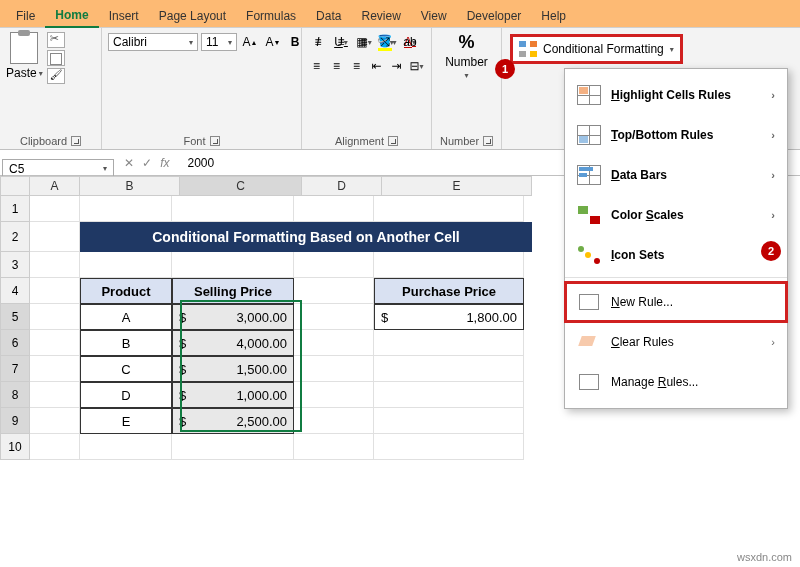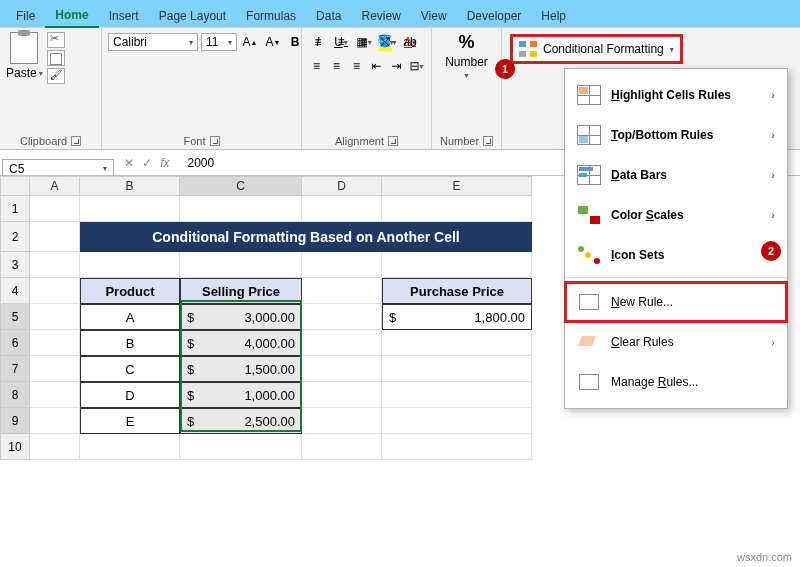--- a/index.html
+++ b/index.html
@@ -1,19 +1,19 @@
 <!DOCTYPE html>
 <html><head>
 <meta charset="utf-8">
 <style>
 * { box-sizing: border-box; margin: 0; padding: 0; }
 body { font-family: "Segoe UI", Arial, sans-serif; font-size: 12px; background: #fff; width: 800px; height: 567px; overflow: hidden; position: relative; }
 
 
-.tabs { display: flex; align-items: center; padding: 4px 6px 0 6px; background: #7dd3fc; border-bottom: 1px solid #d0d0d0; height: 28px; }
+.tabs { display: flex; align-items: center; padding: 4px 6px 0 6px; background: #fdba74; border-bottom: 1px solid #d0d0d0; height: 28px; }
 .tab { padding: 4px 10px; font-size: 12px; color: #333; cursor: pointer; }
 .tab.active { border-bottom: 2px solid #107c41; color: #107c41; font-weight: 600; }
 
 
 .ribbon { display: flex; background: #f3f3f3; border-bottom: 1px solid #c0c0c0; height: 122px; }
 .group { border-right: 1px solid #d0d0d0; padding: 4px 6px 2px 6px; display: flex; flex-direction: column; justify-content: space-between; }
 .group-label { font-size: 11px; color: #555; text-align: center; padding: 2px 0 0 0; display: flex; justify-content: center; align-items: center; gap: 4px; }
 .dialog-launcher { width: 10px; height: 10px; border: 1px solid #888; position: relative; }
 .dialog-launcher:after { content: ""; position: absolute; right: 1px; bottom: 1px; width: 4px; height: 4px; border-right: 1px solid #555; border-bottom: 1px solid #555; }
 
@@ -64,21 +64,21 @@
 .grid-area { position:relative; }
 .col-headers { display:flex; position:sticky; top:0;}
 .corner { width:30px; height:20px; background:#f0f0f0; border:1px solid #ccc;}
 .colh { height:20px; background:#f0f0f0; border:1px solid #ccc; border-left:none; display:flex; align-items:center; justify-content:center; font-size:12px; color:#333;}
 .colA{width:50px}.colB{width:100px}.colC{width:122px}.colD{width:80px}.colE{width:150px}
 .colC.sel { background:#d8d8d8;}
 .rows { }
 .grow { display:flex;}
 .rowh { width:30px; background:#f0f0f0; border:1px solid #ccc; border-top:none; display:flex; align-items:center; justify-content:center; font-size:12px;}
 .cell { border:1px solid #e0e0e0; border-top:none; border-left:none; height:26px; display:flex; align-items:center; padding:0 6px; font-size:13px; background:#fff;}
-.cell.cA{width:50px}.cell.cB{width:100px}.cell.cC{width:122px}.cell.cD{width:80px}.cell.cE{width:150px}
+.cell.cA{width:50px}.cell.cB{width:92px}.cell.cC{width:122px}.cell.cD{width:80px}.cell.cE{width:150px}
 
 
 .title-cell { grid-column: 2/7; background:#1f3864; color:#fff; font-weight:bold; font-size:14px; display:flex; align-items:center; justify-content:center; height:30px; border:1px solid #1f3864;}
 
 
 .thdr { background:#d9e1f2; font-weight:bold; border:1px solid #333 !important; justify-content:center;}
 .tcell { border:1px solid #333 !important; justify-content:center;}
 .tcell.money { justify-content:space-between;}
 .selcell { background:#e8e8e8;}
 .selbox { position:absolute; border:2px solid #107c41; pointer-events:none;}

